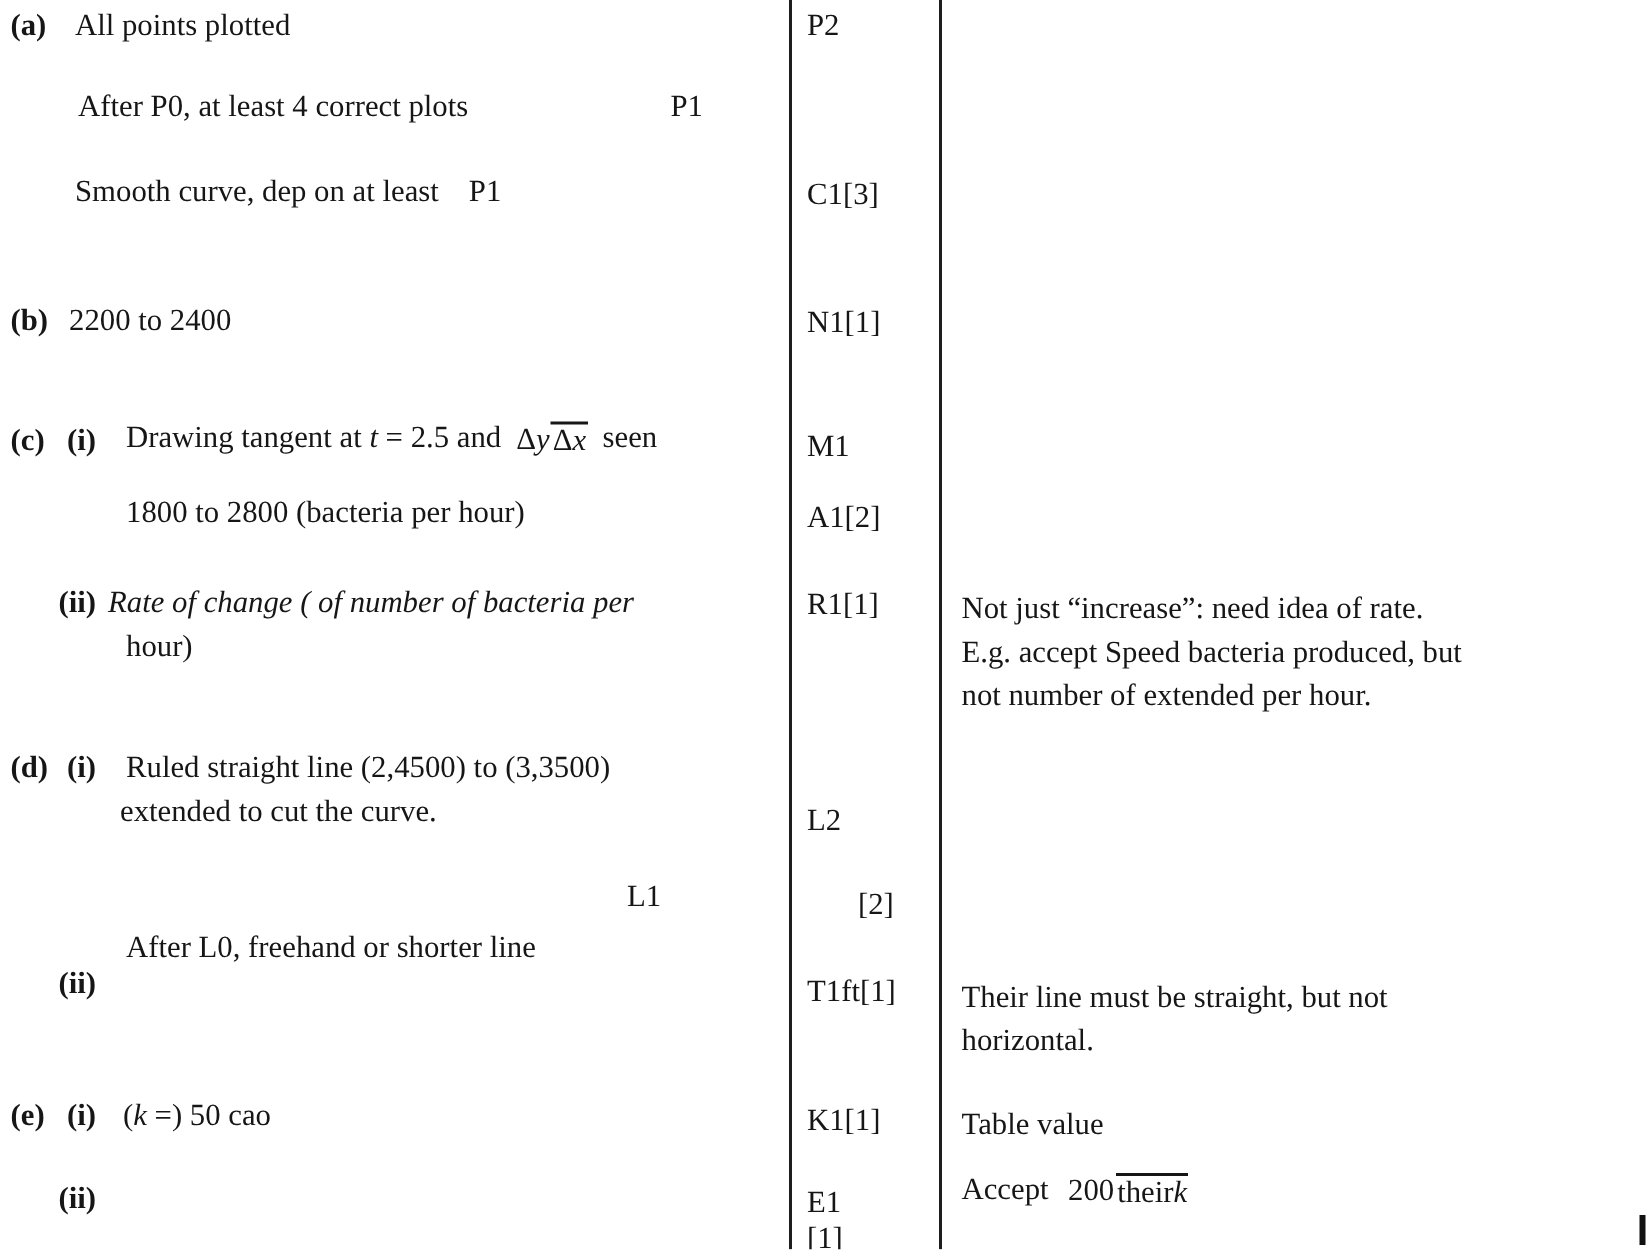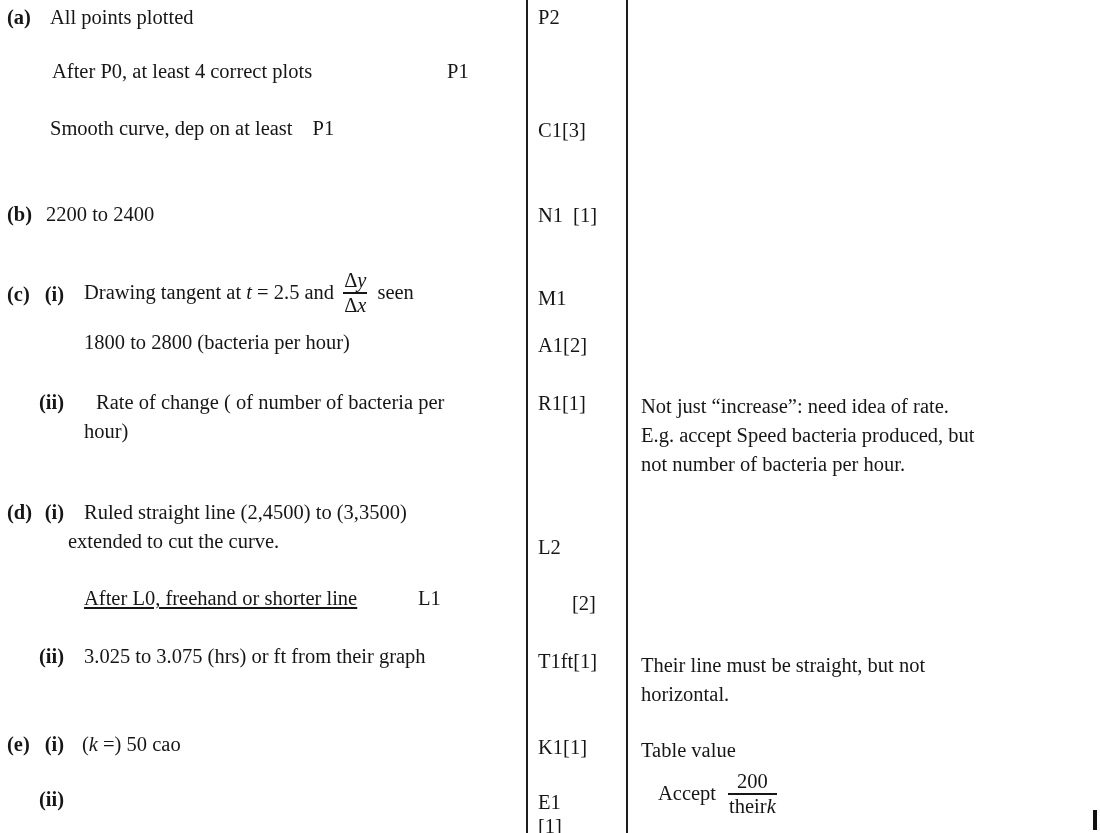--- a/index.html
+++ b/index.html
@@ -16,21 +16,21 @@
   .row{position:absolute;white-space:nowrap;}
   .it{font-style:italic;}
   .part-label{position:absolute;left:7px;font-weight:bold;white-space:nowrap;}
   .sub-label{position:absolute;left:34px;width:30px;text-align:right;font-weight:bold;white-space:nowrap;}
   .vrule{position:absolute;top:0;bottom:0;width:2px;background:#1d1d1d;}
   .marks{position:absolute;left:538px;width:70px;display:flex;justify-content:flex-start;white-space:nowrap;}
   .marks-tight{position:absolute;left:538px;display:flex;white-space:nowrap;align-items:flex-end;}
   .note{position:absolute;left:641px;line-height:29px;white-space:nowrap;}
   .note span{display:block;}
   .flexline{position:absolute;display:flex;align-items:center;white-space:nowrap;}
-  .frac{display:inline-flex;flex-direction:column;align-items:center;line-height:1.12;justify-content:flex-end;}
+  .frac{display:inline-flex;flex-direction:row;align-items:center;line-height:1.12;justify-content:flex-end;}
   .frac .den{border-top:2px solid #161616;padding:0 1px;}
   .frac .num{padding:0 1px;}
   .tick{position:absolute;background:#111;}
 </style>
 </head>
 <body>
 
 <div class="page">
 
   <div class="vrule" style="left:526px;"></div>
@@ -46,21 +46,21 @@
   <div class="row" style="top:117px;left:50px;">
     <span>Smooth curve, dep on at least</span><span style="margin-left:20px;">P1</span>
   </div>
   <div class="marks" style="top:119px;">
     <span>C1</span>
     <span>[3]</span>
   </div>
 
   <span class="part-label" style="top:203px;">(b)</span>
   <div class="row" style="top:203px;left:46px;">2200 to 2400</div>
-  <div class="marks" style="top:204px;gap:10px;">
+  <div class="marks" style="top:204px;">
     <span>N1</span>
     <span>[1]</span>
   </div>
 
   <span class="part-label" style="top:283px;">(c)</span>
   <span class="sub-label" style="top:283px;">(i)</span>
   <div class="flexline" style="top:263px;left:84px;height:60px;">
     <span><span>Drawing tangent at </span><span class="it">t</span><span> = 2.5 and</span></span>
     <span class="frac" style="margin:0 10px 0 9px;">
       <span class="num"><span>Δ</span><span class="it">y</span></span>
@@ -69,44 +69,43 @@
     <span>seen</span>
   </div>
   <div class="row" style="top:287px;left:538px;">M1</div>
   <div class="row" style="top:331px;left:84px;">1800 to 2800 (bacteria per hour)</div>
   <div class="marks" style="top:334px;">
     <span>A1</span>
     <span>[2]</span>
   </div>
 
   <span class="sub-label" style="top:391px;">(ii)</span>
-  <div class="row" style="top:391px;left:96px;">Rate of change ( of number of bacteria per</div>
+  <div class="row" style="top:391px;left:72px;font-style:italic;">Rate of change ( of number of bacteria per</div>
   <div class="row" style="top:420px;left:84px;">hour)</div>
   <div class="marks" style="top:392px;">
     <span>R1</span>
     <span>[1]</span>
   </div>
   <div class="note" style="top:392px;">
     <span>Not just “increase”: need idea of rate.</span>
     <span>E.g. accept Speed bacteria produced, but</span>
-    <span>not number of bacteria per hour.</span>
+    <span>not number of extended per hour.</span>
   </div>
 
   <span class="part-label" style="top:501px;">(d)</span>
   <span class="sub-label" style="top:501px;">(i)</span>
   <div class="row" style="top:501px;left:84px;">Ruled straight line (2,4500) to (3,3500)</div>
-  <div class="row" style="top:530px;left:68px;">extended to cut the curve.</div>
+  <div class="row" style="top:530px;left:80px;">extended to cut the curve.</div>
   <div class="row" style="top:536px;left:538px;">L2</div>
 
-  <div class="row" style="top:587px;left:84px;text-decoration:underline;">After L0, freehand or shorter line</div>
+  <div class="row" style="top:621px;left:84px;">After L0, freehand or shorter line</div>
   <div class="row" style="top:587px;left:418px;">L1</div>
   <div class="row" style="top:592px;left:572px;">[2]</div>
 
   <span class="sub-label" style="top:645px;">(ii)</span>
-  <div class="row" style="top:645px;left:84px;">3.025 to 3.075 (hrs) or ft from their graph</div>
   <div class="marks-tight" style="top:650px;">
     <span>T1ft</span>
     <span>[1]</span>
   </div>
   <div class="note" style="top:651px;">
     <span>Their line must be straight, but not</span>
     <span>horizontal.</span>
   </div>
 
   <span class="part-label" style="top:733px;">(e)</span>
@@ -123,21 +122,21 @@
   </div>
 
   <span class="sub-label" style="top:788px;">(ii)</span>
   <div class="row" style="top:788px;left:73px;margin-top:48px;">
     <span>(</span><span class="it">a</span><span> =) 4</span>
   </div>
   <div class="marks" style="top:791px;flex-direction:column;">
     <span>E1</span>
     <span>[1]</span>
   </div>
-  <div class="flexline" style="top:760px;left:658px;height:68px;">
+  <div class="flexline" style="top:760px;left:641px;height:68px;">
     <span>Accept</span>
     <span class="frac" style="margin-left:12px;">
       <span class="num">200</span>
       <span class="den"><span>their</span><span class="it">k</span></span>
     </span>
   </div>
 
   <div class="tick" style="left:1093px;top:810px;width:4px;height:20px;"></div>
 
 </div>

